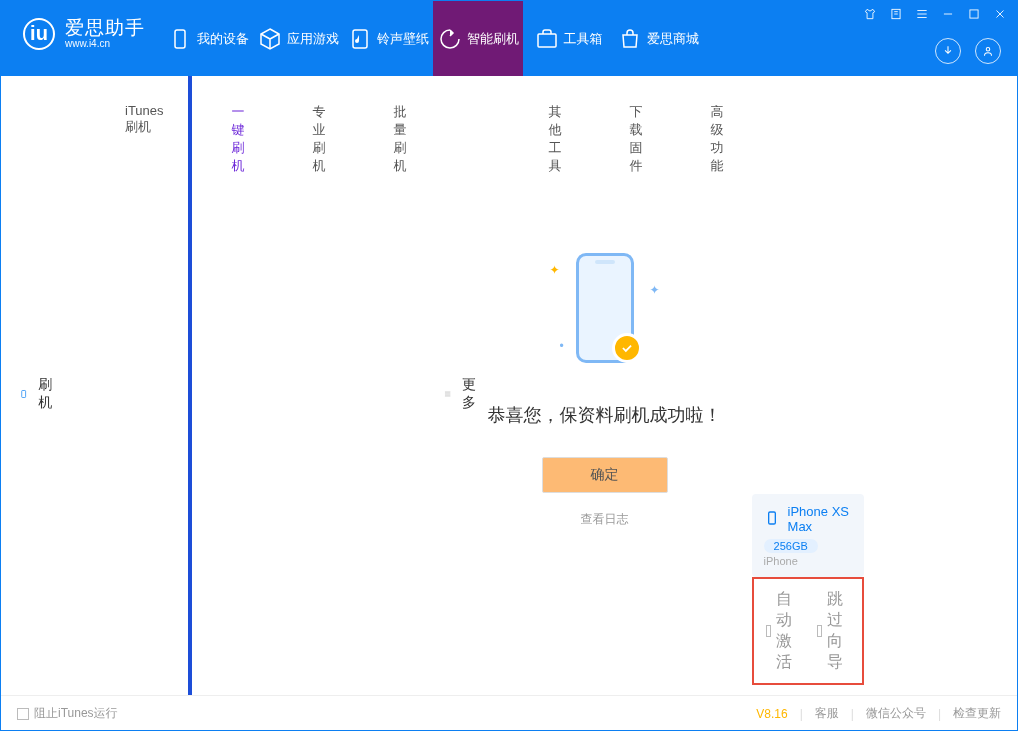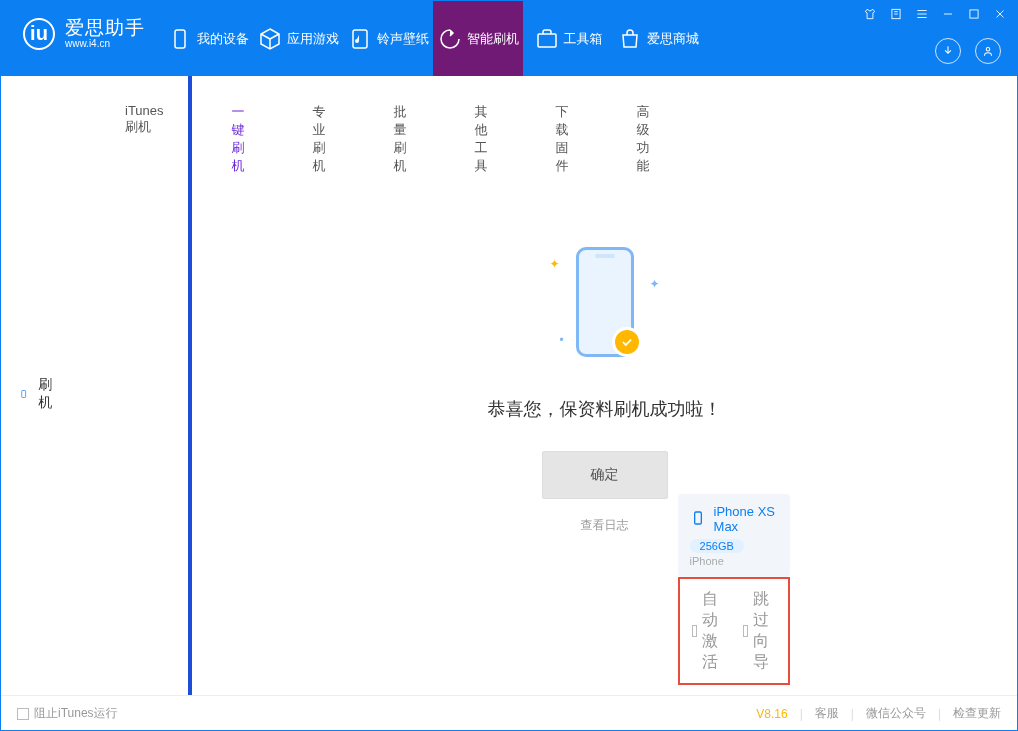--- a/index.html
+++ b/index.html
@@ -49,21 +49,21 @@
 .phone-body { width: 58px; height: 110px; border: 3px solid #7fb8f5; border-radius: 10px; background: #eaf4ff; position: relative; }
 .phone-body::before { content:''; position:absolute; top:4px; left:50%; transform:translateX(-50%); width:20px; height:4px; background:#cfe5fb; border-radius:3px;}
 .check-badge { position: absolute; right: 38px; bottom: 10px; width: 30px; height: 30px; background: #ffb700; border-radius: 50%; display: flex; align-items: center; justify-content: center; border:3px solid #fff; }
 .check-badge svg { width: 14px; height: 14px; stroke: #fff; stroke-width: 3; fill: none; }
 .sparkle { position:absolute; color:#ffb700; font-size:12px; }
 .sparkle.s1 { left:20px; top:20px; }
 .sparkle.s2 { right:20px; top:40px; color:#7fb8f5; }
 .sparkle.s3 { left:30px; bottom:20px; color:#7fb8f5;}
 
 .success-text { font-size: 18px; color: #333; margin-bottom: 30px; }
-.ok-btn { border: 1px solid #ddd; background: #e5e5e5; padding: 14px 48px; font-size: 14px; color: #555; cursor: pointer; border-radius: 2px; margin-bottom: 18px; }
+.ok-btn { border: 1px solid #ddd; background: #fdba74; padding: 8px 48px; font-size: 14px; color: #555; cursor: pointer; border-radius: 2px; margin-bottom: 18px; }
 .log-link { font-size: 12px; color: #999; cursor: pointer; text-decoration: none; }
 
 .footer { height: 36px; border-top: 1px solid #eee; display: flex; align-items: center; padding: 0 16px; font-size: 12px; color: #999; }
 .footer .chk { color: #999; }
 .footer-right { margin-left: auto; display: flex; align-items: center; gap: 12px; }
 .footer-right .sep { color: #ddd; }
 .footer-link { cursor: pointer; }
 .version { color: #ffb700; }
 </style>
 </head>
@@ -176,20 +176,26 @@
       <svg viewBox="0 0 24 24" stroke="#0c7ff2" fill="none" stroke-width="1.8">
           <rect x="7" y="3" width="10" height="18" rx="2"></rect>
         </svg>
       <span>刷机</span>
     </div>
     <div class="side-item">iTunes刷机</div>
     <div class="side-item active">一键刷机</div>
     <div class="side-item">专业刷机</div>
     <div class="side-item">批量刷机</div>
 
+    <div class="side-section-title">
+      <svg viewBox="0 0 24 24" stroke="#bbb" fill="none" stroke-width="2">
+          <path d="M5 7h14M5 12h14M5 17h14"></path>
+        </svg>
+      <span>更多</span>
+    </div>
     <div class="side-item">其他工具</div>
     <div class="side-item">下载固件</div>
     <div class="side-item">高级功能</div>
 
     <div class="sidebar-bottom">
       <div class="device-box">
         <div class="device-name">
           <span class="dev-icon"><svg viewBox="0 0 24 24" stroke="#0c7ff2" fill="none" stroke-width="2">
                 <rect x="7" y="3" width="10" height="18" rx="2"></rect>
               </svg></span>

